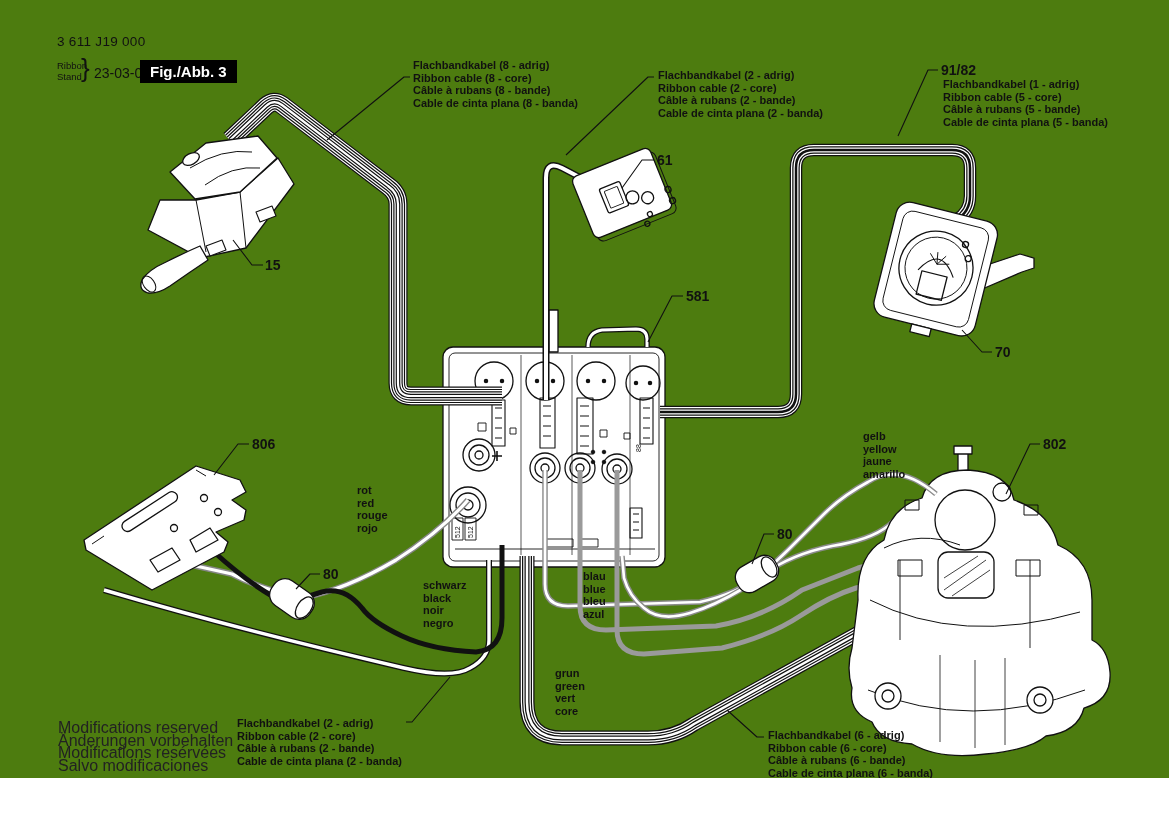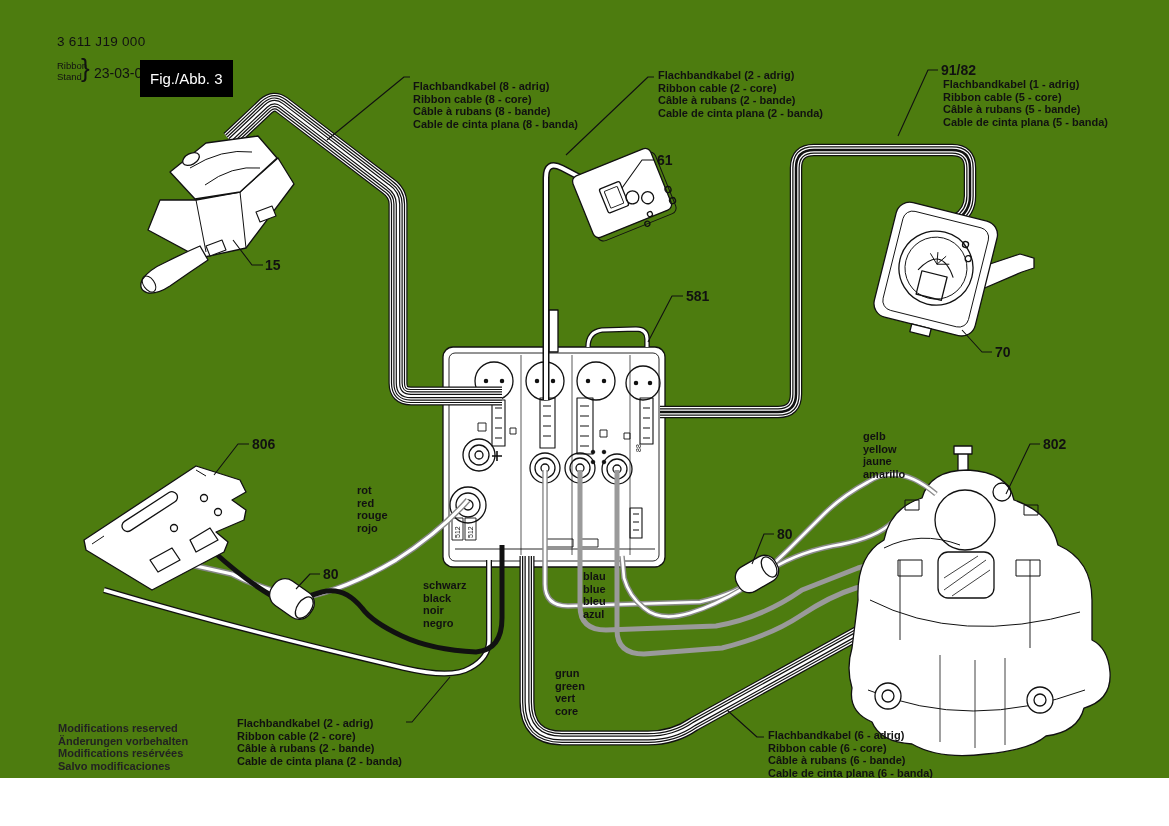--- a/index.html
+++ b/index.html
@@ -2,27 +2,27 @@
 <html><head>
 <meta charset="utf-8">
 <style>
   html,body{margin:0;padding:0;background:#fff}
   .stage{position:relative;width:1169px;height:778px;background:#4d7c0f;
          font-family:"Liberation Sans",sans-serif;color:#111;overflow:hidden}
   svg.art{position:absolute;left:0;top:0}
   svg text{fill:#111;font-family:"Liberation Sans",sans-serif}
   .lbl{position:absolute;font-size:11px;font-weight:bold;line-height:12.5px;white-space:nowrap}
   .pn{position:absolute;font-size:14px;font-weight:bold;white-space:nowrap}
-  .footer{position:absolute;font-size:11px;font-weight:bold;line-height:12.5px;color:#222;white-space:nowrap}
+  .footer{position:absolute;font-size:16px;font-weight:normal;line-height:12.5px;color:#222;white-space:nowrap}
   .hdr-pn{position:absolute;font-size:13.5px;letter-spacing:.3px;white-space:nowrap}
   .issue{position:absolute;font-size:9.5px;line-height:10.5px;white-space:nowrap}
   .brace{position:absolute;font-size:26px;font-weight:200}
   .date{position:absolute;font-size:14px;white-space:nowrap}
-  .figbox{position:absolute;background:#000;color:#fff;font-size:15px;font-weight:normal;
-          padding:10px 10px;white-space:nowrap}
+  .figbox{position:absolute;background:#000;color:#fff;font-size:15px;font-weight:bold;
+          padding:3px 10px;white-space:nowrap}
 </style>
 </head>
 <body>
 
 <div class="stage">
 
 <svg class="art" width="1169" height="826" viewBox="0 0 1169 826" fill="none" stroke="#111" stroke-width="1.3" stroke-linejoin="round">
 
   <defs>
     <path id="rib8" d="M230,140 L266,106 Q274,99 282,105 L388,186 Q398,193 398,204 L398,383 Q398,396 411,396 L502,396"></path>
@@ -280,21 +280,21 @@
 <div class="pn" style="left:265px;top:257px">15</div>
 <div class="pn" style="left:657px;top:152px">61</div>
 <div class="pn" style="left:686px;top:288px">581</div>
 <div class="pn" style="left:252px;top:436px">806</div>
 <div class="pn" style="left:323px;top:566px">80</div>
 <div class="pn" style="left:777px;top:526px">80</div>
 <div class="pn" style="left:995px;top:344px">70</div>
 <div class="pn" style="left:1043px;top:436px">802</div>
 <div class="pn" style="left:941px;top:62px">91/82</div>
 
-<div class="lbl" style="left:413px;top:80px">
+<div class="lbl" style="left:413px;top:59px">
   <div>Flachbandkabel (8 - adrig)</div>
   <div>Ribbon cable (8 - core)</div>
   <div>Câble à rubans (8 - bande)</div>
   <div>Cable de cinta plana (8 - banda)</div>
 </div>
 <div class="lbl" style="left:658px;top:69px">
   <div>Flachbandkabel (2 - adrig)</div>
   <div>Ribbon cable (2 - core)</div>
   <div>Câble à rubans (2 - bande)</div>
   <div>Cable de cinta plana (2 - banda)</div>

